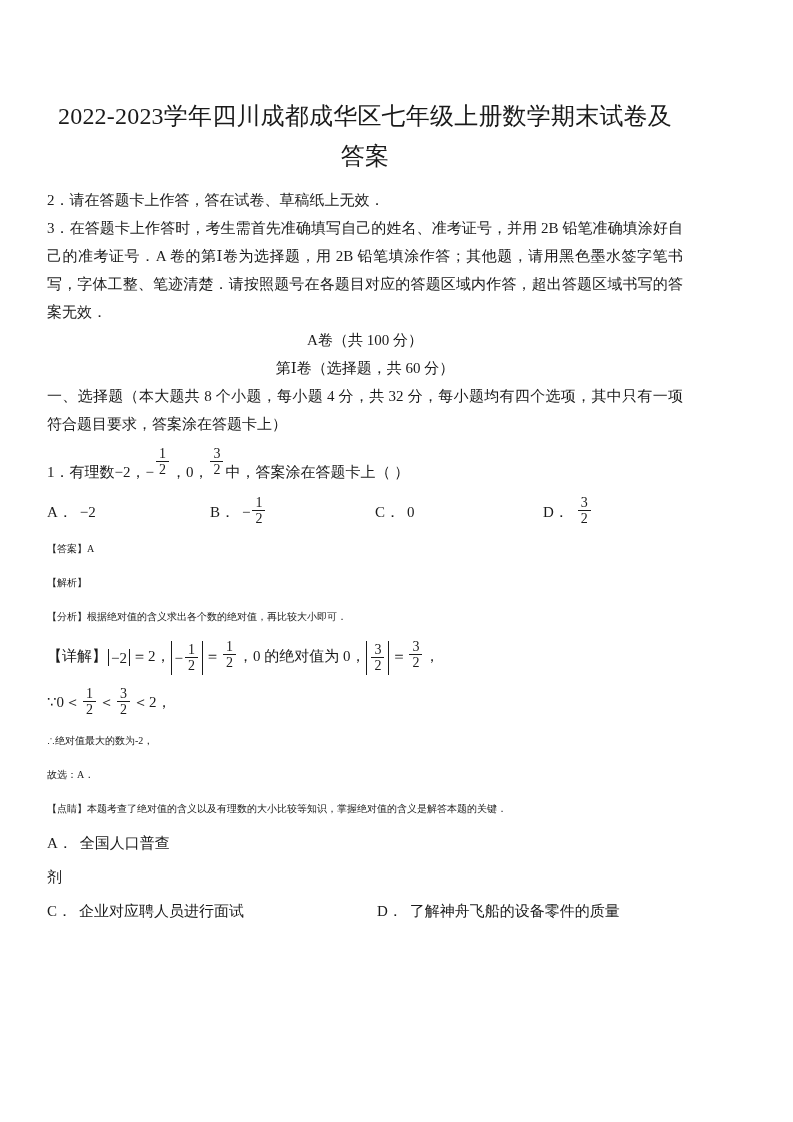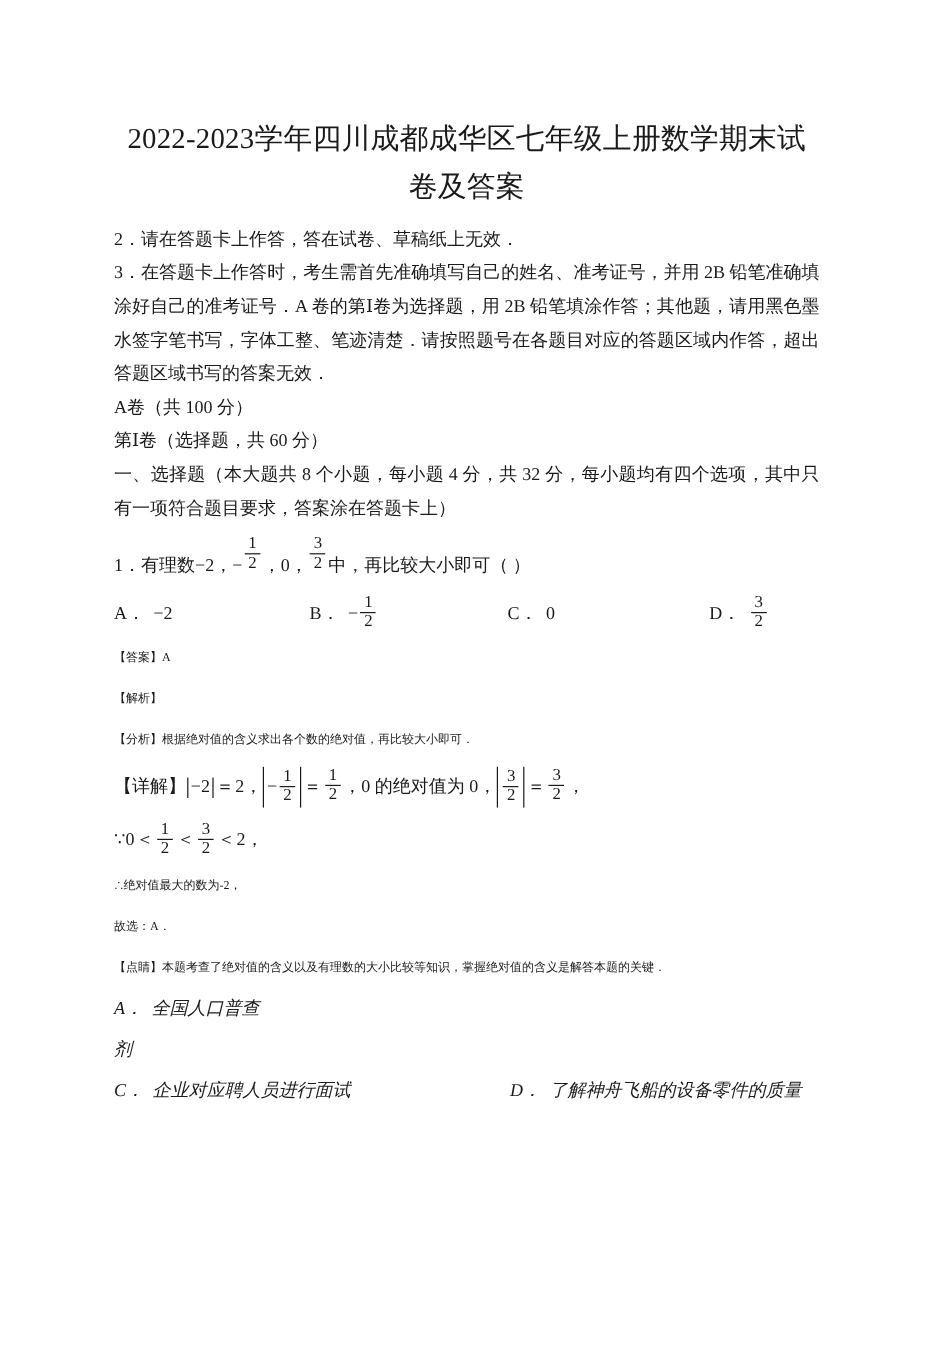--- a/index.html
+++ b/index.html
@@ -12,39 +12,40 @@
     height: 1122px;
     font-family: "Liberation Serif", "DejaVu Serif", serif;
     color: #1a1a1a;
     -webkit-font-smoothing: antialiased;
   }
   .page {
     position: relative;
     width: 793px;
     height: 926px;
     box-sizing: border-box;
-    padding: 96px 110px 0 95px;
+    padding: 96px 110px 0 47px;
     overflow: hidden;
   }
   .doc-title {
     font-size: 24px;
     line-height: 40px;
     text-align: center;
     font-weight: normal;
     margin: 0 0 10px 0;
     letter-spacing: 0.2px;
   }
   .para {
     font-size: 15px;
     line-height: 28px;
     margin: 0;
     text-align: justify;
     text-justify: inter-ideograph;
   }
   .centered {
+    text-align: center;
     font-size: 15px;
     line-height: 28px;
     margin: 0;
   }
   .q-stem {
     font-size: 15px;
     line-height: 36px;
     margin: 8px 0 0 0;
   }
   .ans-line {
@@ -73,21 +74,20 @@
   .opt-b { left: 163px; }
   .opt-c { left: 328px; }
   .opt-d { left: 496px; }
   .opt-label { margin-right: 7px; }
 
   
   .opt-grid {
     font-size: 15px;
     line-height: 34px;
     margin: 0;
-    font-style: italic;
   }
   .opt-row {
     position: relative;
     min-height: 34px;
   }
   .opt-row .col-l {
     position: absolute;
     left: 0;
     top: 0;
     width: 330px;
@@ -159,21 +159,21 @@
   <h1 class="doc-title">2022-2023学年四川成都成华区七年级上册数学期末试卷及答案</h1>
 
   <p class="para">2．请在答题卡上作答，答在试卷、草稿纸上无效．</p>
   <p class="para">3．在答题卡上作答时，考生需首先准确填写自己的姓名、准考证号，并用 2B 铅笔准确填涂好自己的准考证号．A 卷的第Ⅰ卷为选择题，用 2B 铅笔填涂作答；其他题，请用黑色墨水签字笔书写，字体工整、笔迹清楚．请按照题号在各题目对应的答题区域内作答，超出答题区域书写的答案无效．</p>
 
   <p class="centered">A卷（共 100 分）</p>
   <p class="centered">第Ⅰ卷（选择题，共 60 分）</p>
   <p class="para">一、选择题（本大题共 8 个小题，每小题 4 分，共 32 分，每小题均有四个选项，其中只有一项符合题目要求，答案涂在答题卡上）</p>
 
   <p class="q-stem">
-    <span>1．</span><span>有理数</span><span class="num-inline">−2</span><span>，</span><span class="sym">−</span><span class="frac frac-hi"><span class="num">1</span><span class="den">2</span></span><span>，</span><span class="num-inline">0</span><span>，</span><span class="frac frac-hi"><span class="num">3</span><span class="den">2</span></span><span>中，再比较大小即可（      ）</span>
+    <span>1．</span><span>有理数</span><span class="num-inline">−2</span><span>，</span><span class="sym">−</span><span class="frac frac-hi"><span class="num">1</span><span class="den">2</span></span><span>，</span><span class="num-inline">0</span><span>，</span><span class="frac frac-hi"><span class="num">3</span><span class="den">2</span></span><span>中，答案涂在答题卡上（      ）</span>
   </p>
 
   <div class="options">
     <span class="opt opt-a"><span class="opt-label">A．</span><span class="num-inline">−2</span></span>
     <span class="opt opt-b"><span class="opt-label">B．</span><span class="sym">−</span><span class="frac"><span class="num">1</span><span class="den">2</span></span></span>
     <span class="opt opt-c"><span class="opt-label">C．</span><span class="num-inline">0</span></span>
     <span class="opt opt-d"><span class="opt-label">D．</span><span class="sym"></span><span class="frac"><span class="num">3</span><span class="den">2</span></span></span>
   </div>
 
   <p class="ans-line"><span>【答案】</span><span>A</span></p>

